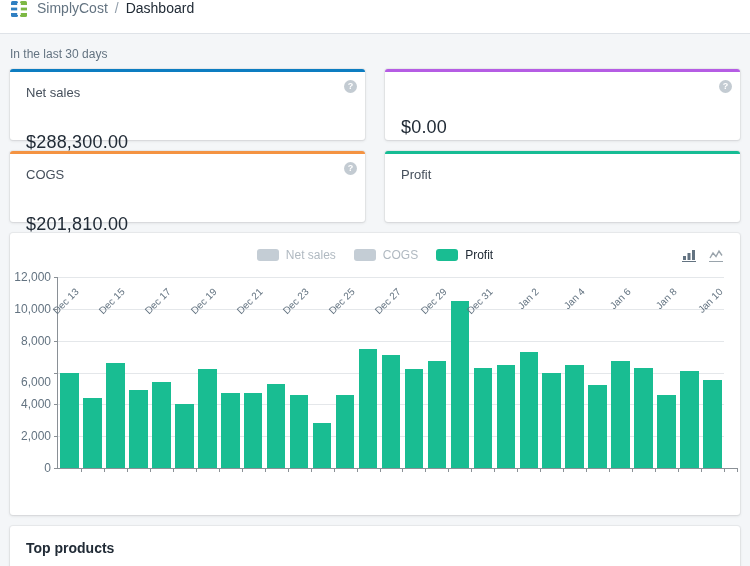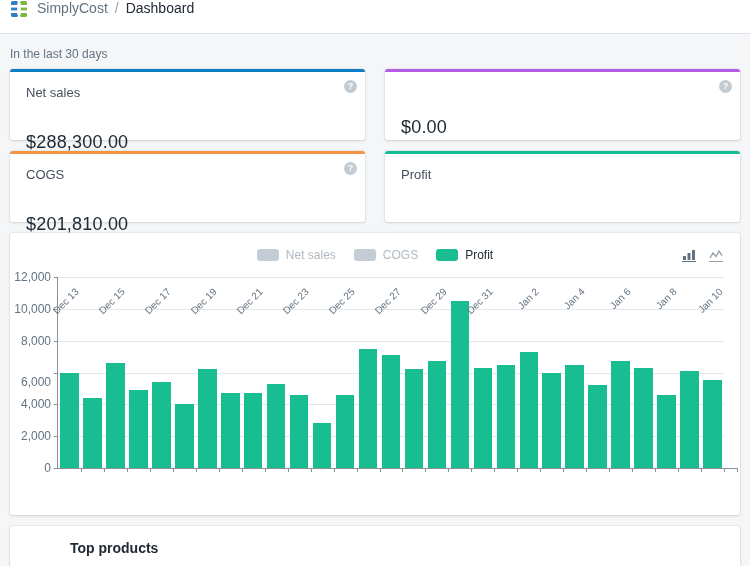--- a/index.html
+++ b/index.html
@@ -103,21 +103,21 @@
   .xtick { position: absolute; top: 100%; width: 1px; height: 4px; background: #8a9096; }
   .xtick-label {
     position: absolute; top: 9px; 
     font-size: 10px; color: #637381; white-space: nowrap;
     transform: translateX(-100%) rotate(-45deg);
     transform-origin: 100% 0;
   }
 
   
   .top-products-card { margin-top: 11px; height: 120px; padding: 14px 16px 0 16px; }
-  .top-products-title { font-size: 14px; font-weight: 700; color: #212b36; margin-left: 44px; }
+  .top-products-title { font-size: 14px; font-weight: 700; color: #212b36; }
 </style>
 </head>
 <body>
 
 <div class="topbar">
   <svg class="logo" viewBox="0 0 18 18">
     <rect x="1" y="1" width="7" height="16" rx="1.5" fill="#2f7fc2"></rect>
     <rect x="10" y="1" width="7" height="16" rx="1.5" fill="#7db843"></rect>
     <rect x="0" y="5" width="18" height="2.6" fill="#ffffff"></rect>
     <rect x="0" y="10.4" width="18" height="2.6" fill="#ffffff"></rect>

